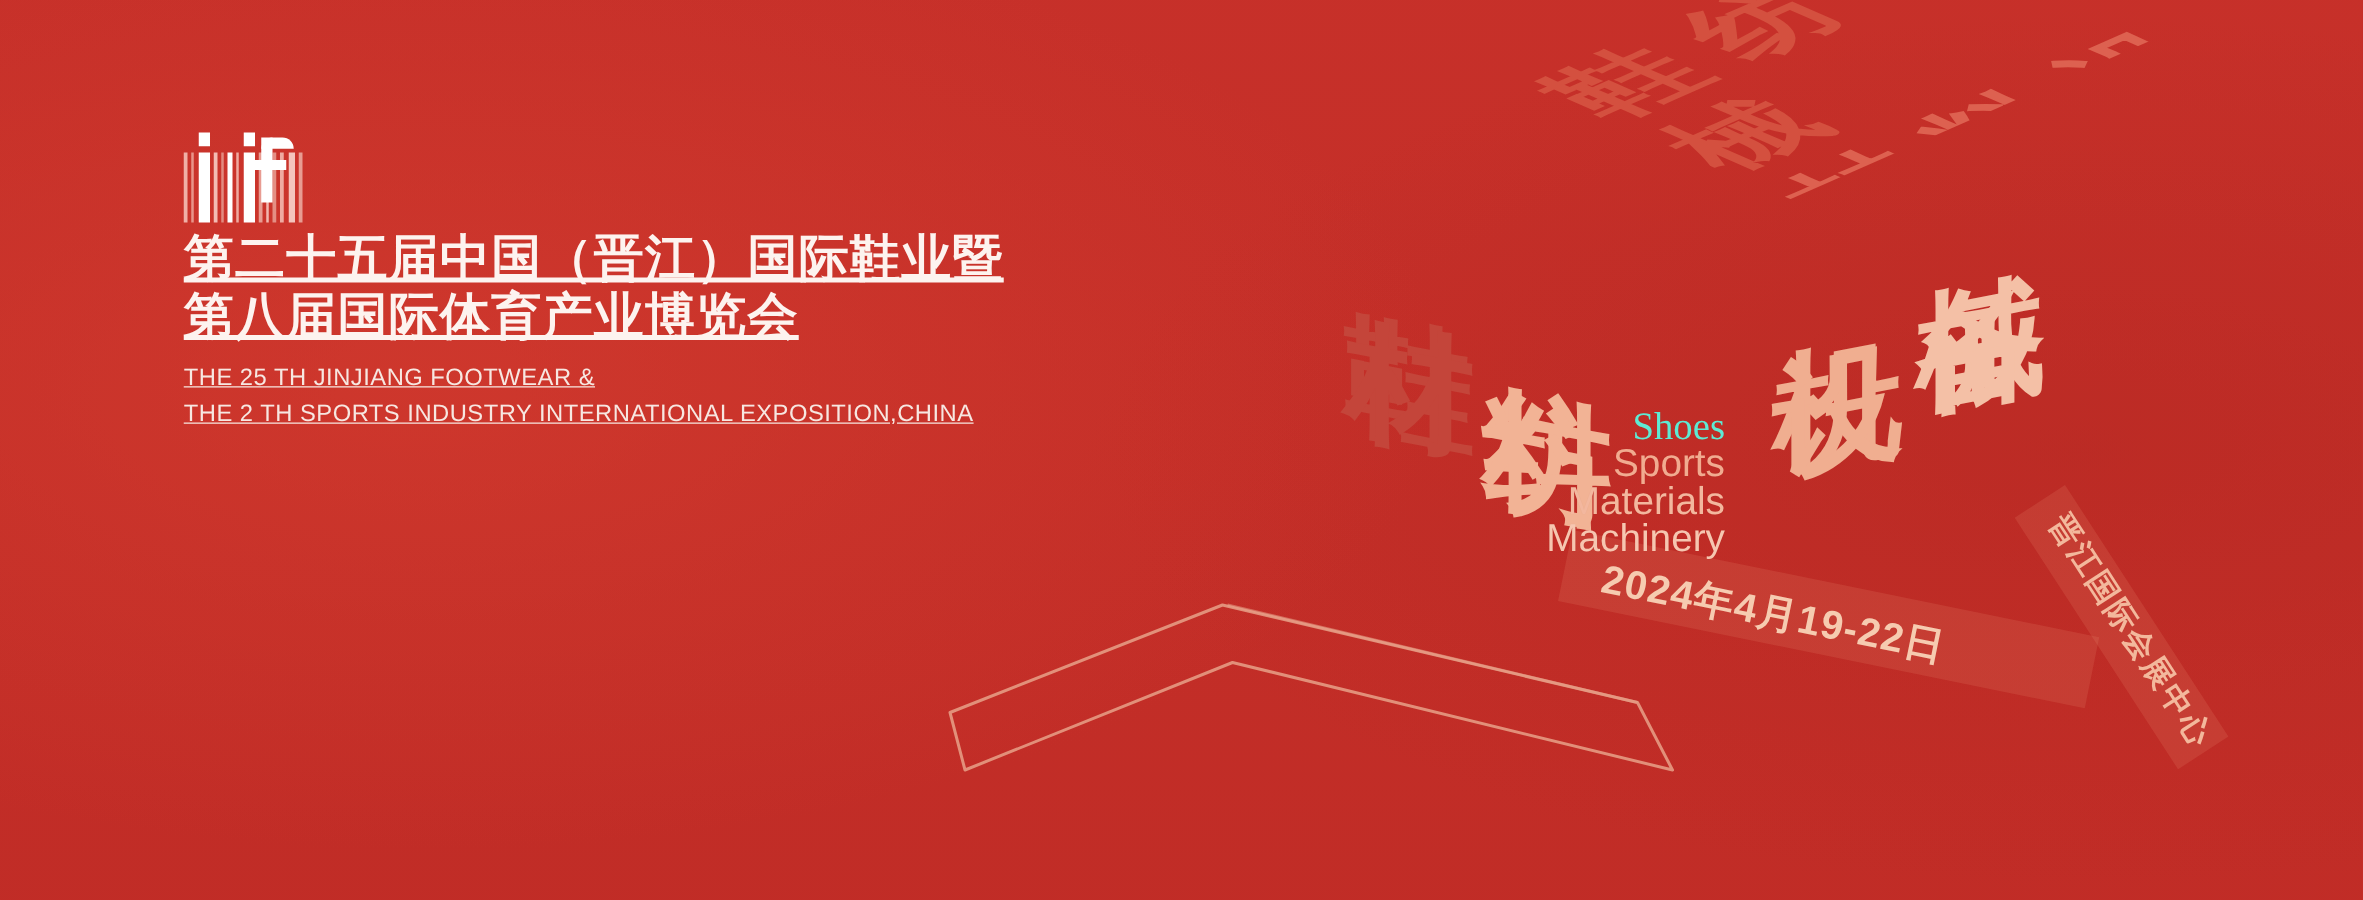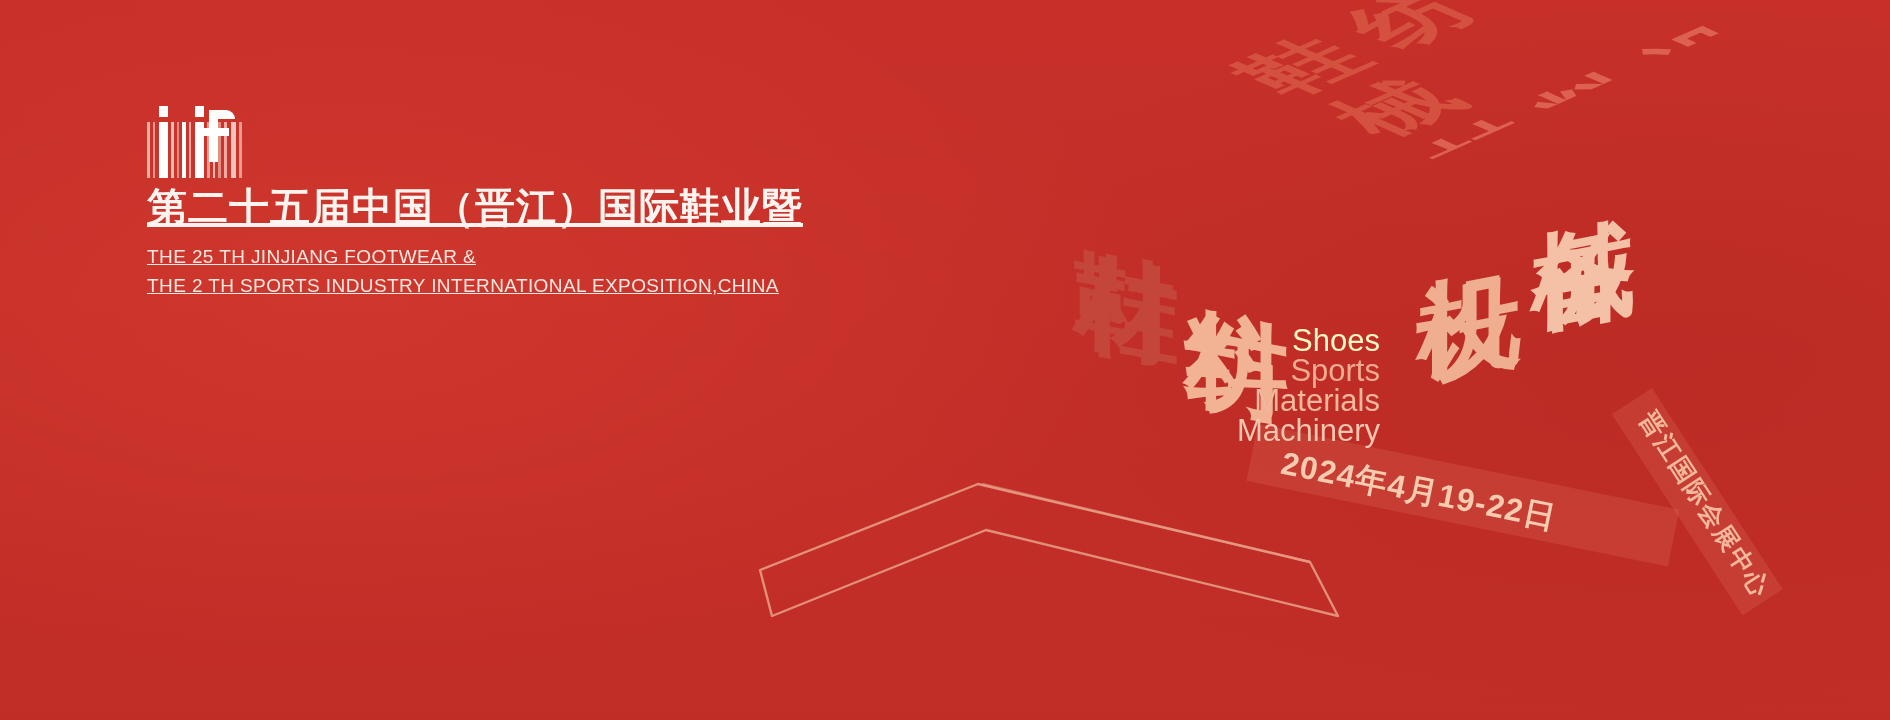--- a/index.html
+++ b/index.html
@@ -53,21 +53,21 @@
   
   .keywords{
     position:absolute; right:500px; top:286px;
     text-align:right; z-index:6;
   }
   .keywords div{
     font-size:31px; line-height:30px; font-weight:400;
     color:#f0a789; letter-spacing:0px; white-space:nowrap;
     text-shadow:0 0 1px rgba(0,0,0,.05);
   }
-  .keywords div:nth-child(1){ color:#fef9c3; }
+  .keywords div:nth-child(1){ color:#5eead4;font-family:Liberation Serif, serif; }
   .keywords div:nth-child(2){ color:#f1ab90; }
   .keywords div:nth-child(3){ color:#f3b79e; }
   .keywords div:nth-child(4){ color:#f6c6b0; }
 
   
   .cube-wrap{
     position:absolute; left:0px; top:10px; width:840px; height:620px;
     z-index:4;
   }
 
@@ -185,20 +185,21 @@
       <i style="left:92px;  width:3px; height:56px; background:#e89c92;"></i>
     </div>
 
     <div class="f-stem" style="left:62px; top:4px; width:9px; height:52px;"></div>
     <div class="f-stem" style="left:62px; top:4px; width:26px; height:9px; border-radius:9px 9px 0 0;"></div>
     <div class="f-stem" style="left:52px; top:22px; width:30px; height:8px;"></div>
   </div>
 
   <div class="zh-title">
     <span class="ln">第二十五届中国（晋江）国际鞋业暨</span>
+    <span class="ln">第八届国际体育产业博览会</span>
   </div>
 
   <div class="en-sub">
     <span class="ln">THE 25 TH JINJIANG FOOTWEAR  &amp;</span>
     <span class="ln">THE 2 TH SPORTS  INDUSTRY INTERNATIONAL EXPOSITION,CHINA</span>
   </div>
 </div>
 
 <div class="right-block">
 

